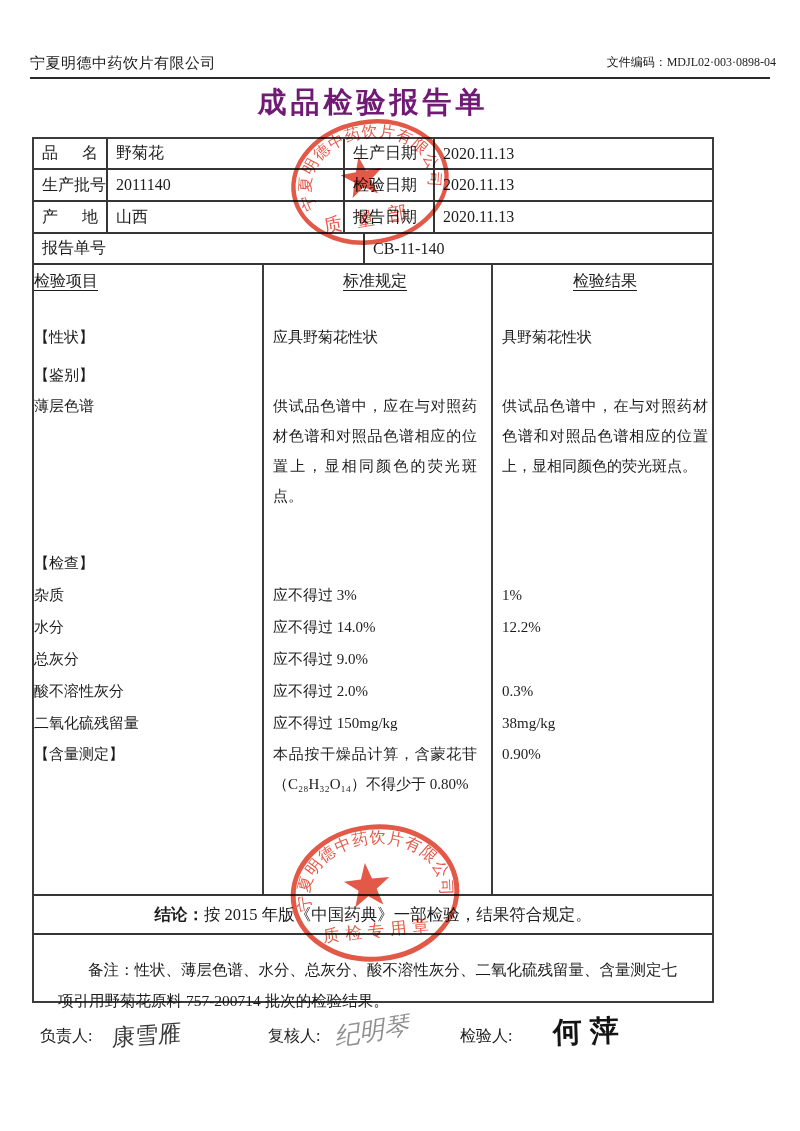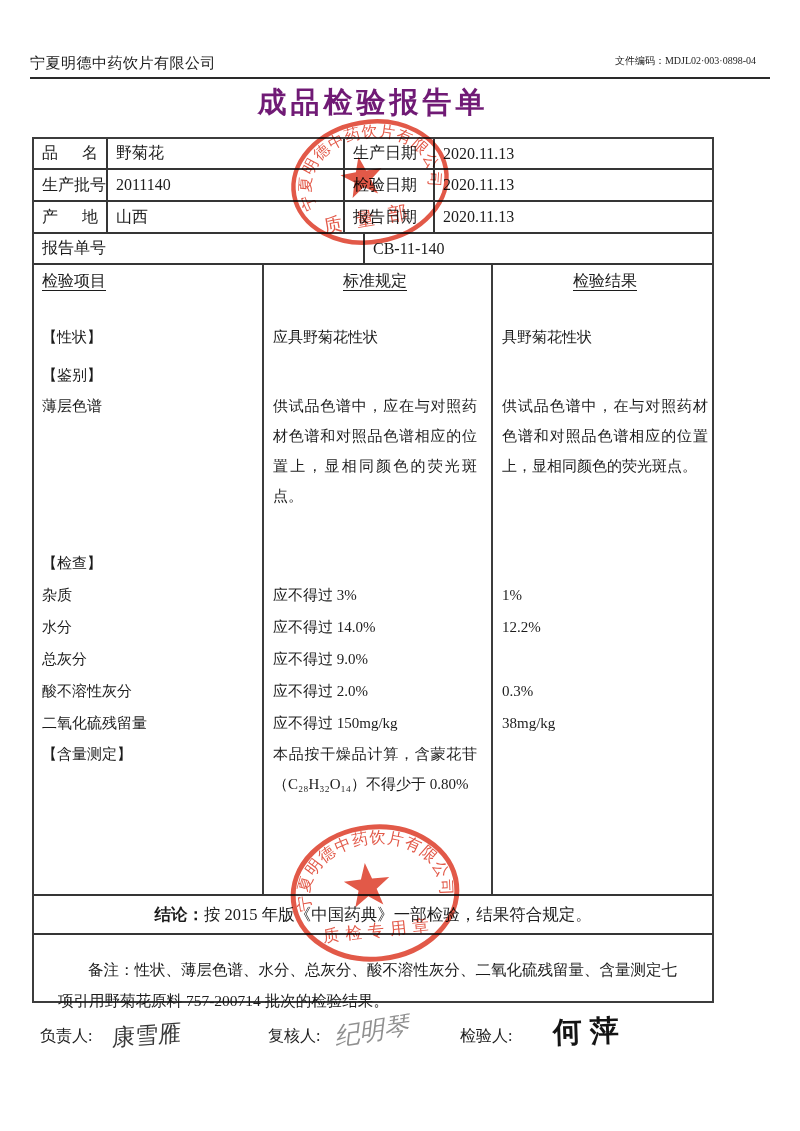--- a/index.html
+++ b/index.html
@@ -2,21 +2,21 @@
 <html><head>
 <meta charset="utf-8">
 <style>
   html,body{margin:0;padding:0;background:#ffffff;}
   .page{
     position:relative;width:800px;height:1131px;background:#fff;overflow:hidden;
     font-family:"Liberation Serif","DejaVu Serif",serif;color:#1c1c1c;
   }
   
   .phead-company{position:absolute;left:30px;top:54px;font-size:15px;letter-spacing:.5px;}
-  .phead-code{position:absolute;right:44px;top:54px;font-size:10px;}
+  .phead-code{position:absolute;right:24px;top:54px;font-size:12px;}
   .phead-rule{position:absolute;left:30px;top:77px;width:740px;height:2px;background:#2a2a2a;}
   .doc-title{
     position:absolute;left:32px;top:83px;width:682px;text-align:center;
     font-family:"Liberation Sans","DejaVu Sans",sans-serif;
     font-size:29px;font-weight:700;letter-spacing:4px;color:#701a75;
   }
   
   .doc-table{
     position:absolute;left:32px;top:137px;width:682px;height:866px;
     border:2px solid #3c3c3c;box-sizing:border-box;background:transparent;
@@ -30,21 +30,21 @@
   .r1{height:31px}.r2{height:32px}.r3{height:32px}.r4{height:31px}
   .w-lab1{width:78px}.w-val1{width:253px}.w-lab2{width:95px}.w-val2{width:296px}
   .w-lab3{width:331px}.w-val3{width:347px}
   .jlabel{display:inline-block;width:100%;text-align:justify;text-align-last:justify;}
   
   .main-table{position:absolute;left:0;top:126px;width:678px;height:629px;overflow:hidden;}
   .vline{position:absolute;top:0;bottom:0;width:2px;background:#3c3c3c;}
   .vline.v1{left:228px}.vline.v2{left:457px}
   .mrow{display:flex;width:678px;line-height:32px;font-size:15px;}
   .mcell{box-sizing:border-box;}
-  .c1{width:230px;padding-left:8px;}
+  .c1{width:230px;}
   .c2{width:229px;padding-left:9px;padding-right:16px;}
   .c3{width:219px;padding-left:9px;padding-right:4px;}
   .mrow.hdr{line-height:32px;font-size:16px;}
   .mrow.hdr .c2,.mrow.hdr .c3{text-align:center;}
   .mrow.hdr span{text-decoration:underline;text-underline-offset:4px;}
   .mt24{margin-top:24px}.mt6{margin-top:6px}.mt36{margin-top:36px}
   .multiline{line-height:30px;}
   .multiline .c2,.multiline .c3{text-align:justify;}
   
   .conclusion{
@@ -172,20 +172,21 @@
 
       <div class="mrow">
         <div class="mcell c1">二氧化硫残留量</div>
         <div class="mcell c2">应不得过 150mg/kg</div>
         <div class="mcell c3">38mg/kg</div>
       </div>
 
       <div class="mrow multiline">
         <div class="mcell c1">【含量测定】</div>
         <div class="mcell c2">本品按干燥品计算，含蒙花苷（C₂₈H₃₂O₁₄）不得少于 0.80%</div>
+        <div class="mcell c3">0.90%</div>
       </div>
     </div>
 
     <div class="conclusion">
       <span class="lab">结论：</span>
       <span>按 2015 年版《中国药典》一部检验，结果符合规定。</span>
     </div>
 
     <div class="remark">
       <p><span>备注：</span><span>性状、薄层色谱、水分、总灰分、酸不溶性灰分、二氧化硫残留量、含量测定七项引用野菊花原料 757-200714 批次的检验结果。</span></p>

